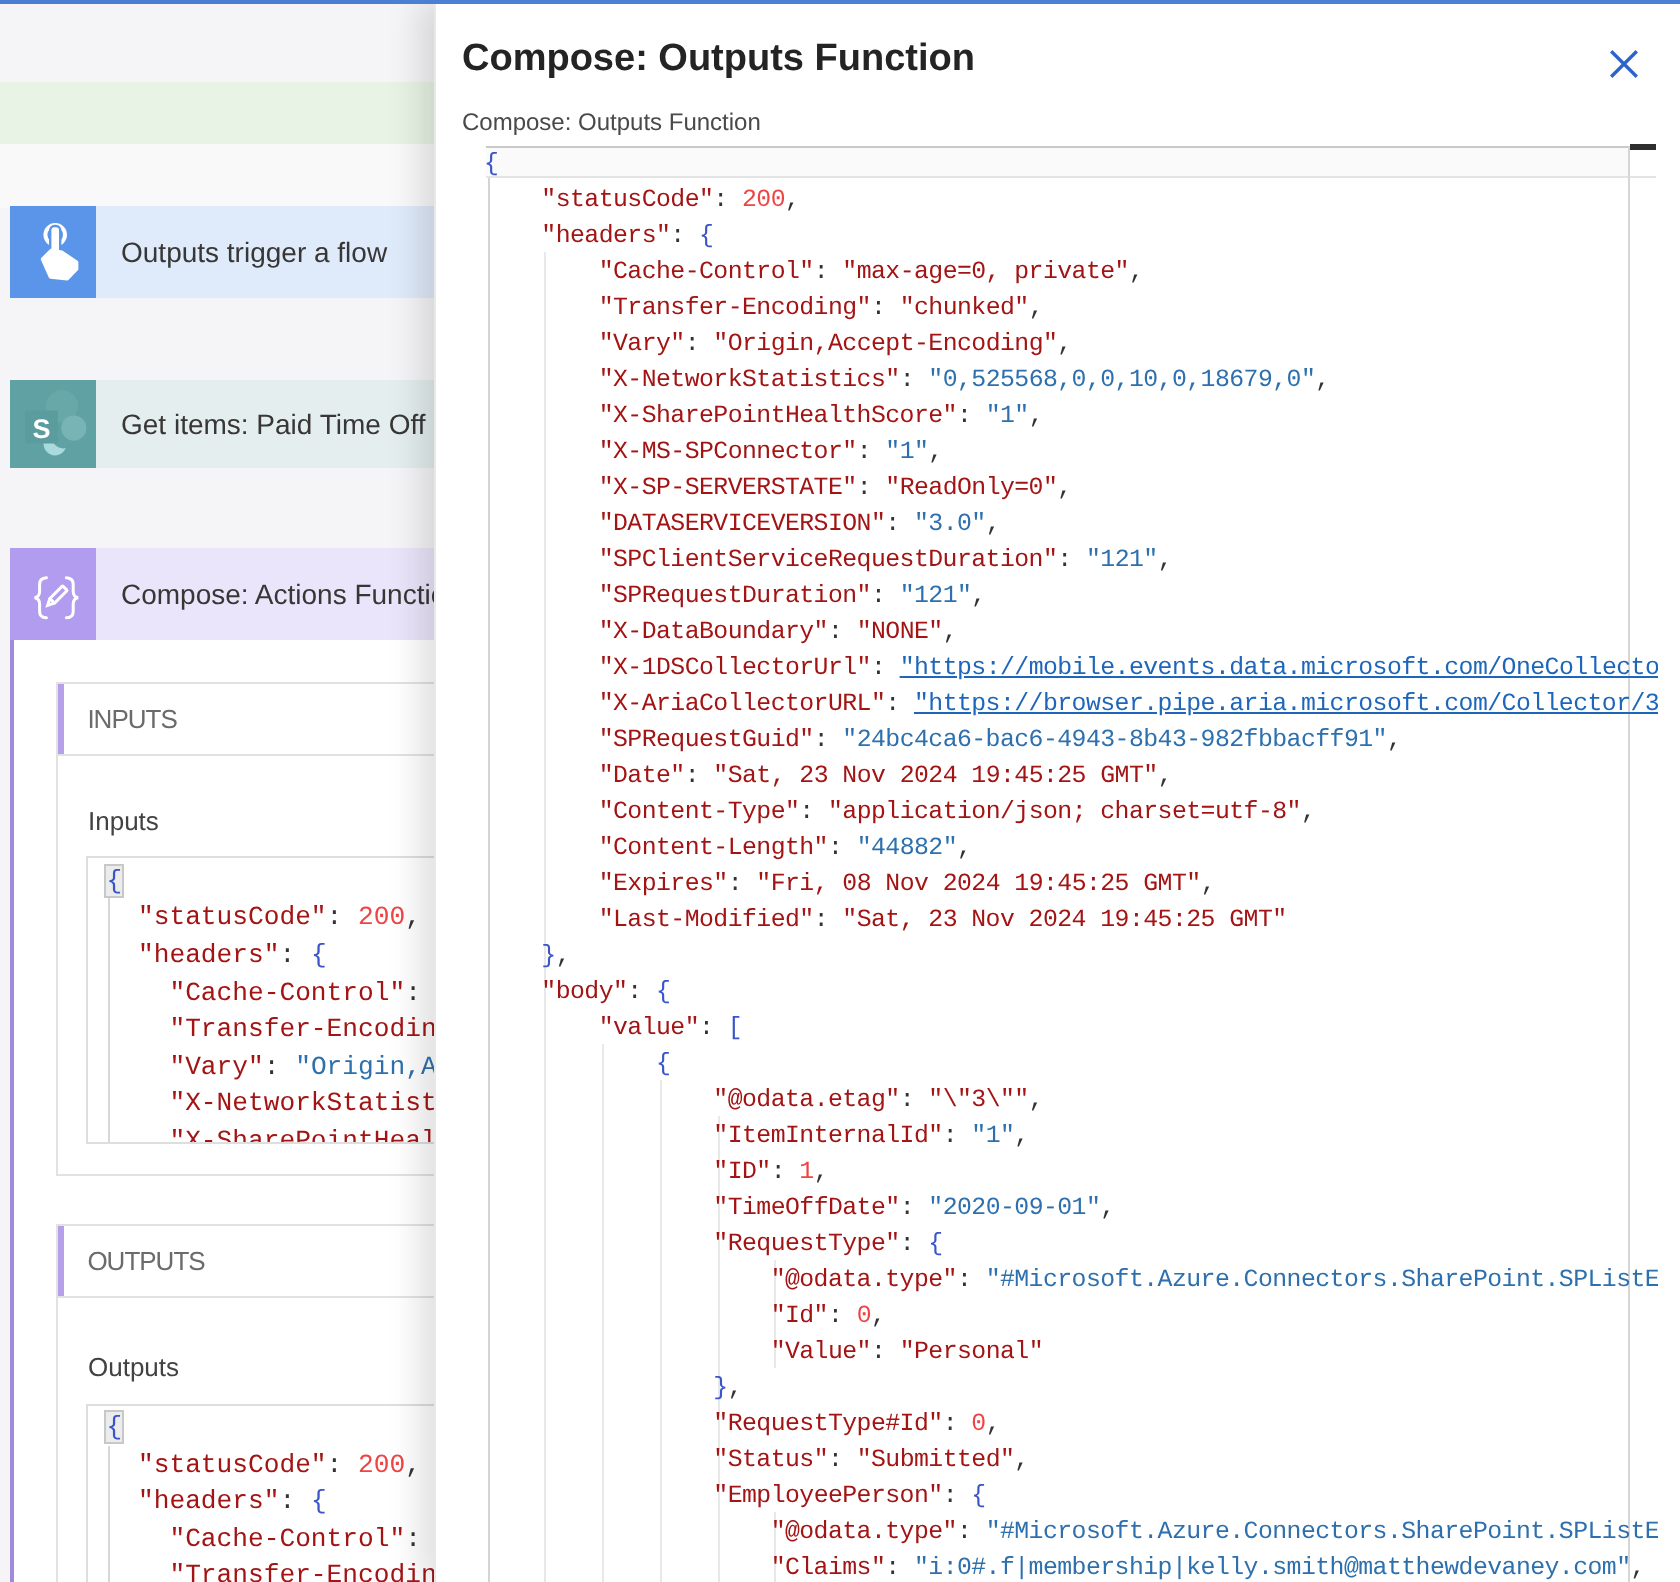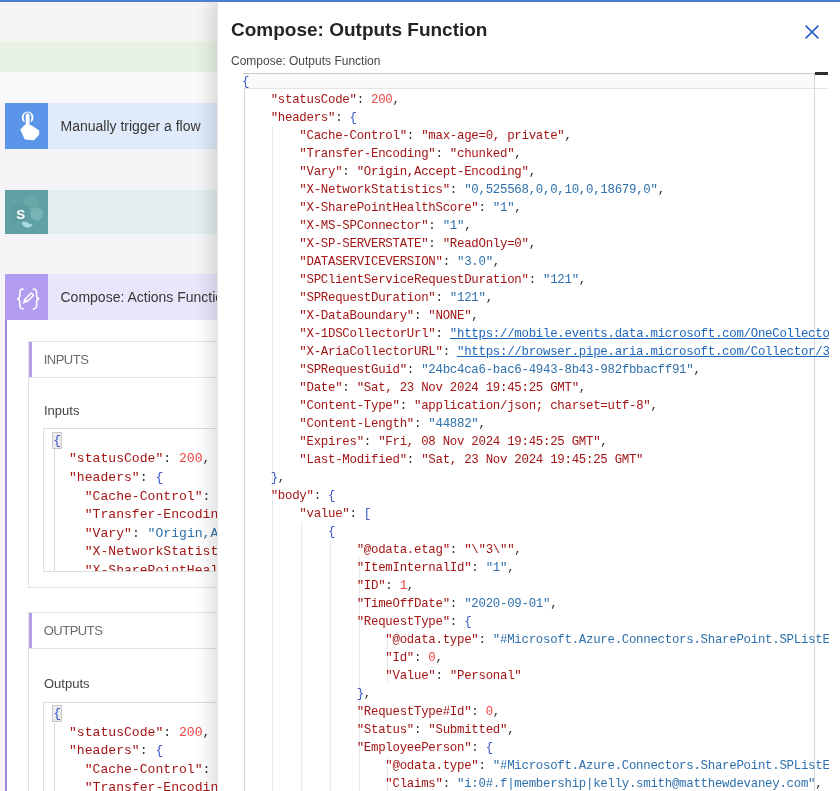--- a/index.html
+++ b/index.html
@@ -18,34 +18,35 @@
 <div class="abs" style="left:0;top:72px;width:217px;height:32px;background:#faf9fa;"></div>
 <div class="abs" style="left:4.5px;top:103px;width:212.5px;height:46px;">
   <div class="abs" style="left:0;top:0;width:43px;height:46px;background:#5b95e9;">
     <svg width="43" height="46" viewBox="0 0 43 46">
       <circle cx="22.6" cy="14.4" r="4.9" stroke="#fff" stroke-width="2.0" fill="none"></circle>
       <rect x="20.1" y="10.0" width="5.0" height="13.6" rx="2.1" fill="#fff" stroke="#5b95e9" stroke-width="1.2"></rect>
       <path d="M20.8 22.2 L16.4 26.6 L20.3 35.4 L28.6 36.2 L33.2 31.4 L33.2 28.2 L25.8 23.2 Z" fill="#fff" stroke="#fff" stroke-width="2" stroke-linejoin="round"></path>
     </svg>
   </div>
   <div class="abs" style="left:43px;top:0;right:0;height:100%;background:#dfeafa;"></div>
-  <div class="abs" style="left:56px;top:0;height:46px;line-height:46px;font-size:14px;color:#383736;white-space:nowrap;">Manually trigger a flow</div>
+  <div class="abs" style="left:56px;top:0;height:46px;line-height:46px;font-size:14px;color:#383736;white-space:nowrap;">Outputs trigger a flow</div>
 </div>
 <div class="abs" style="left:4.5px;top:189.5px;width:212.5px;height:44px;">
   <div class="abs" style="left:0;top:0;width:43px;height:44px;background:#60a1a3;">
     <svg width="43" height="44" viewBox="0 0 43 44">
       <circle cx="26" cy="13" r="8" fill="#68a8a9"></circle>
       <circle cx="22.5" cy="32" r="5.7" fill="#a8dade"></circle>
       <circle cx="26.6" cy="28.6" r="5.6" fill="#60a1a3"></circle>
       <circle cx="31.9" cy="24" r="6.3" fill="#78b3b5"></circle>
       <rect x="7.5" y="15.3" width="16.5" height="16.5" rx="1" fill="#5b9c9e"></rect>
       <text x="15.8" y="29" font-size="13.5" font-weight="bold" fill="#fff" text-anchor="middle" font-family="Liberation Sans">S</text>
     </svg>
   </div>
   <div class="abs" style="left:43px;top:0;right:0;height:100%;background:#e4eeee;"></div>
+  <div class="abs" style="left:56px;top:0;height:44px;line-height:44px;font-size:14px;color:#383736;white-space:nowrap;">Get items: Paid Time Off</div>
 </div>
 <div class="abs" style="left:4.5px;top:274px;width:212.5px;height:46px;">
   <div class="abs" style="left:0;top:0;width:43px;height:46px;background:#b29cf0;">
     <svg width="43" height="46" viewBox="0 0 43 46">
       <g stroke="#fff" stroke-width="1.5" fill="none" stroke-linecap="round">
         <path d="M18.2 14.9 q-3.4 0.2 -3.4 3.2 v3.7 q0 2.7 -2.5 3.1 q2.5 0.4 2.5 3.1 v3.7 q0 3 3.4 3.2"></path>
         <path d="M28.2 14.9 q3.4 0.2 3.4 3.2 v3.7 q0 2.7 2.5 3.1 q-2.5 0.4 -2.5 3.1 v3.7 q0 3 -3.4 3.2"></path>
         <g transform="rotate(45 23.2 24.3)">
           <rect x="21.55" y="18.3" width="3.3" height="9" rx="0.4"></rect>
           <path d="M21.55 27.3 l1.65 3.2 1.65 -3.2"></path>

